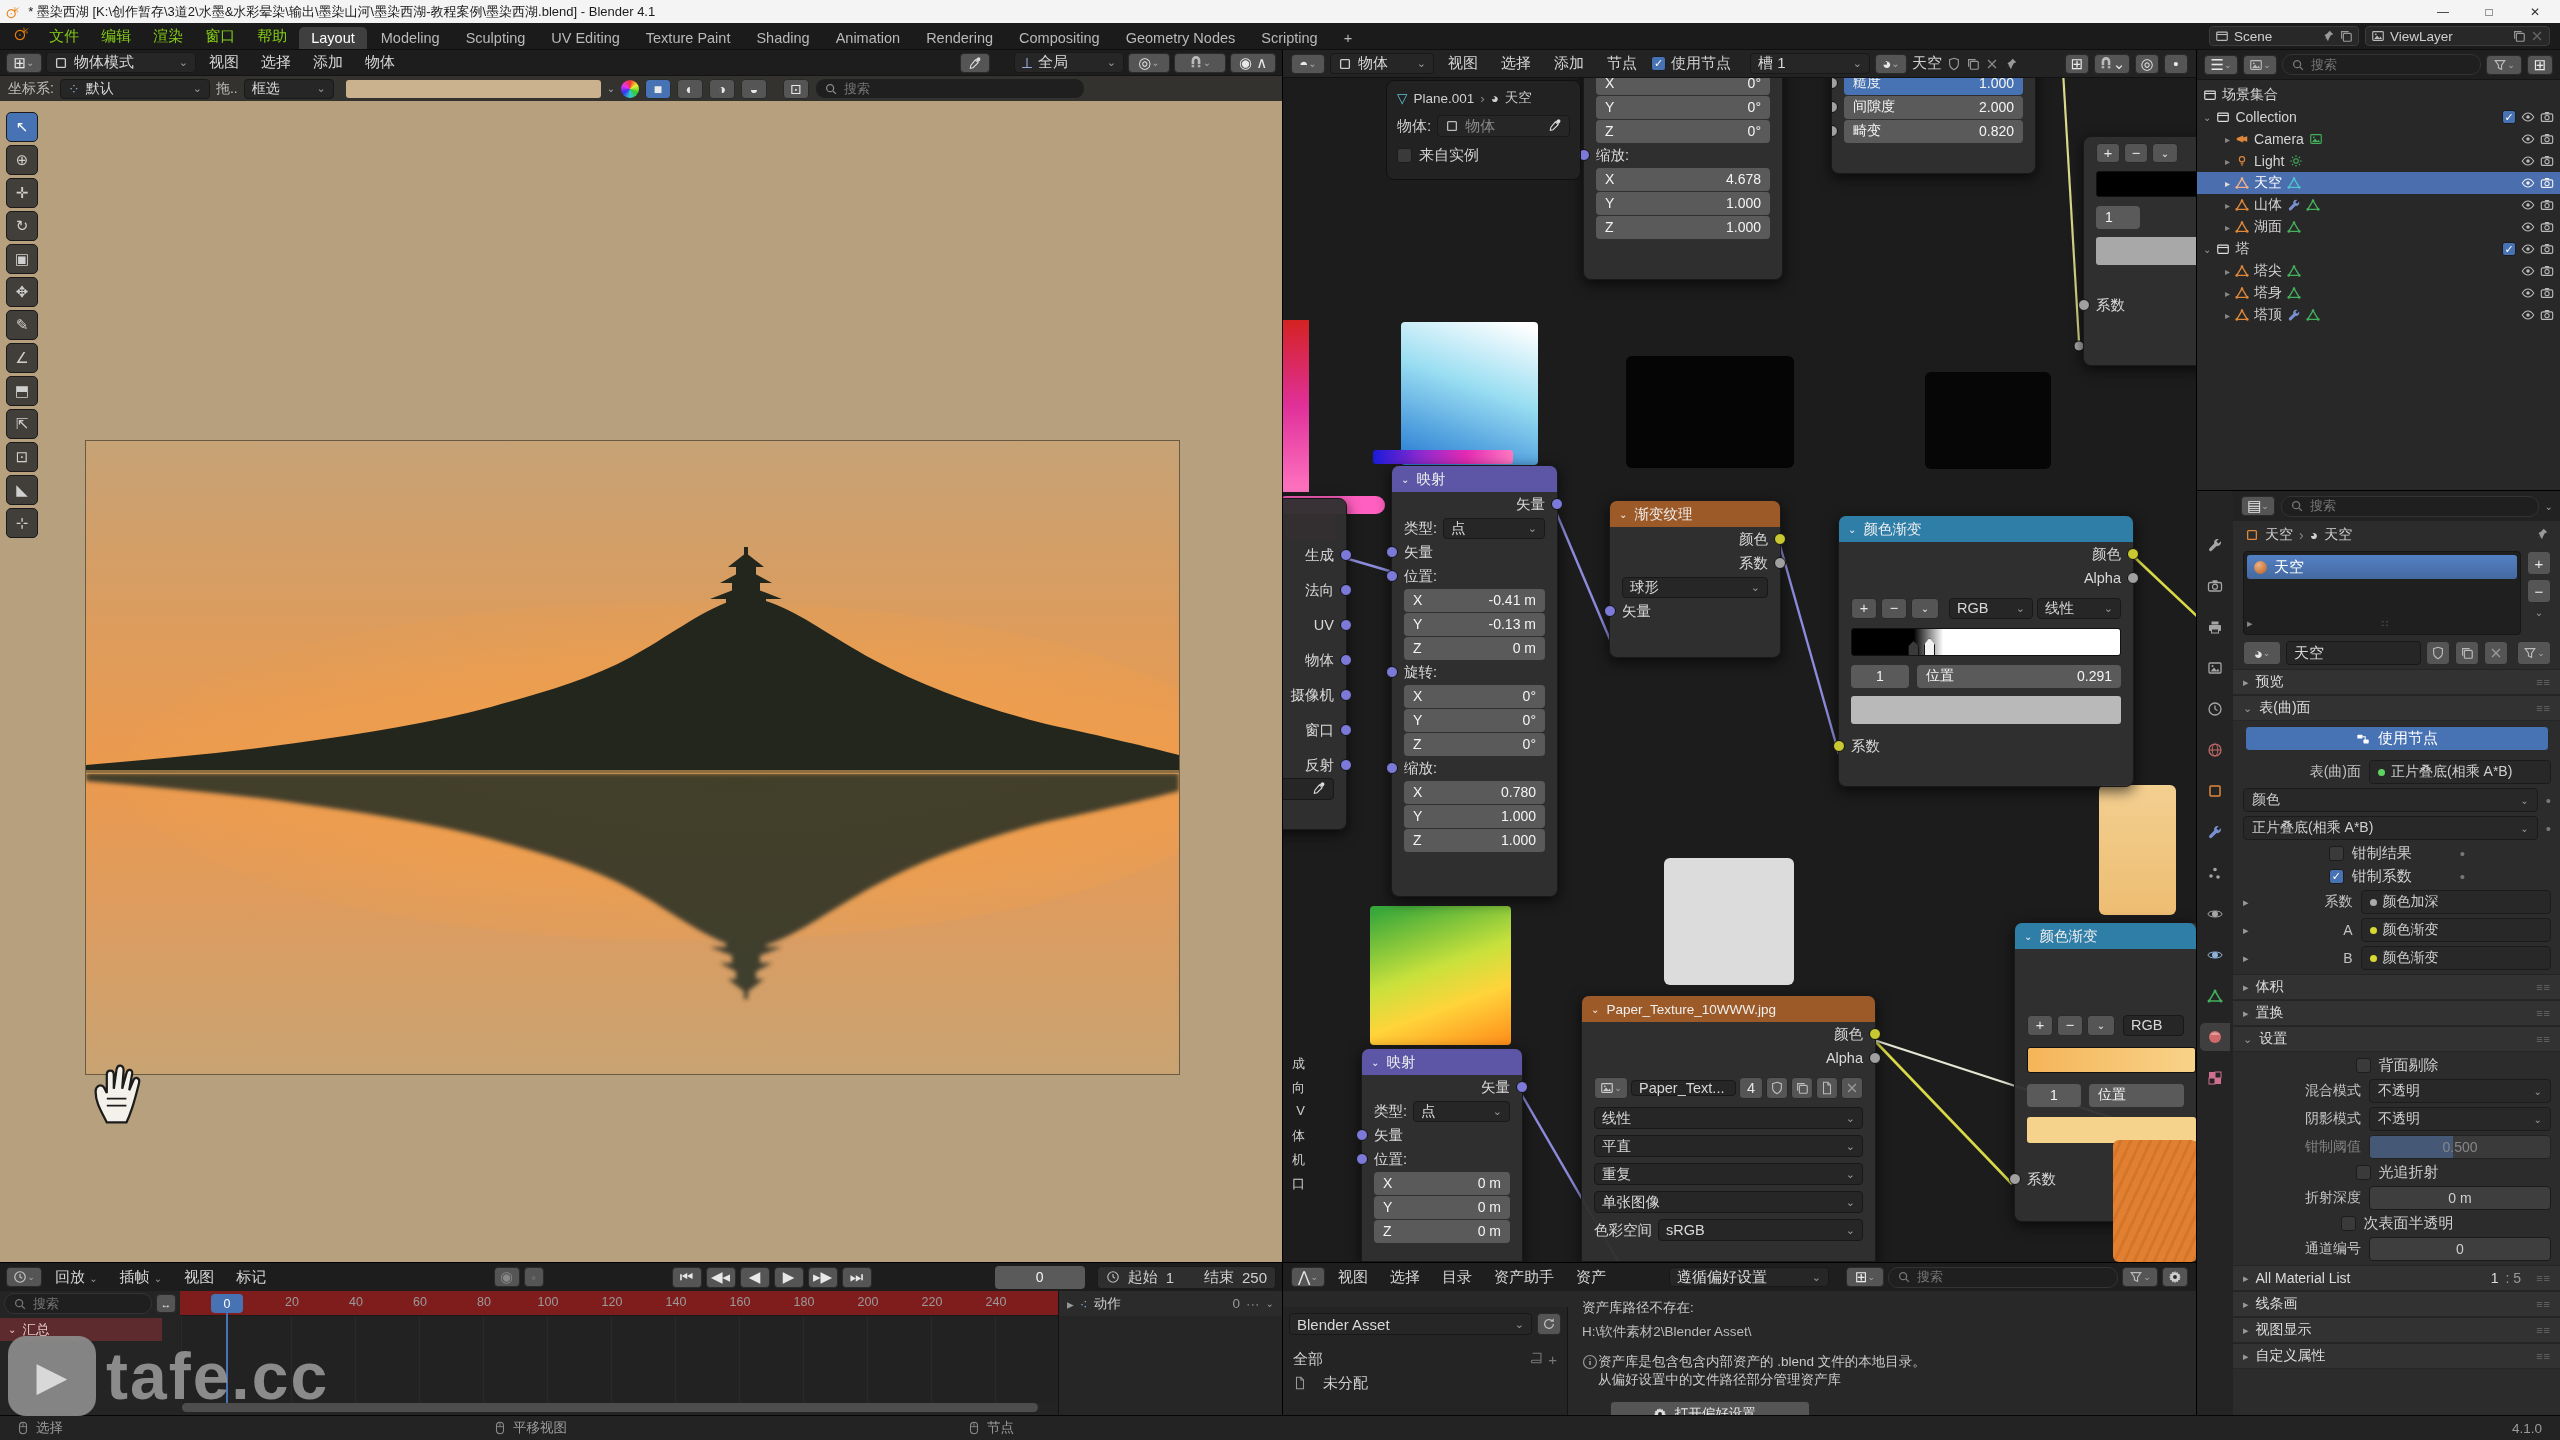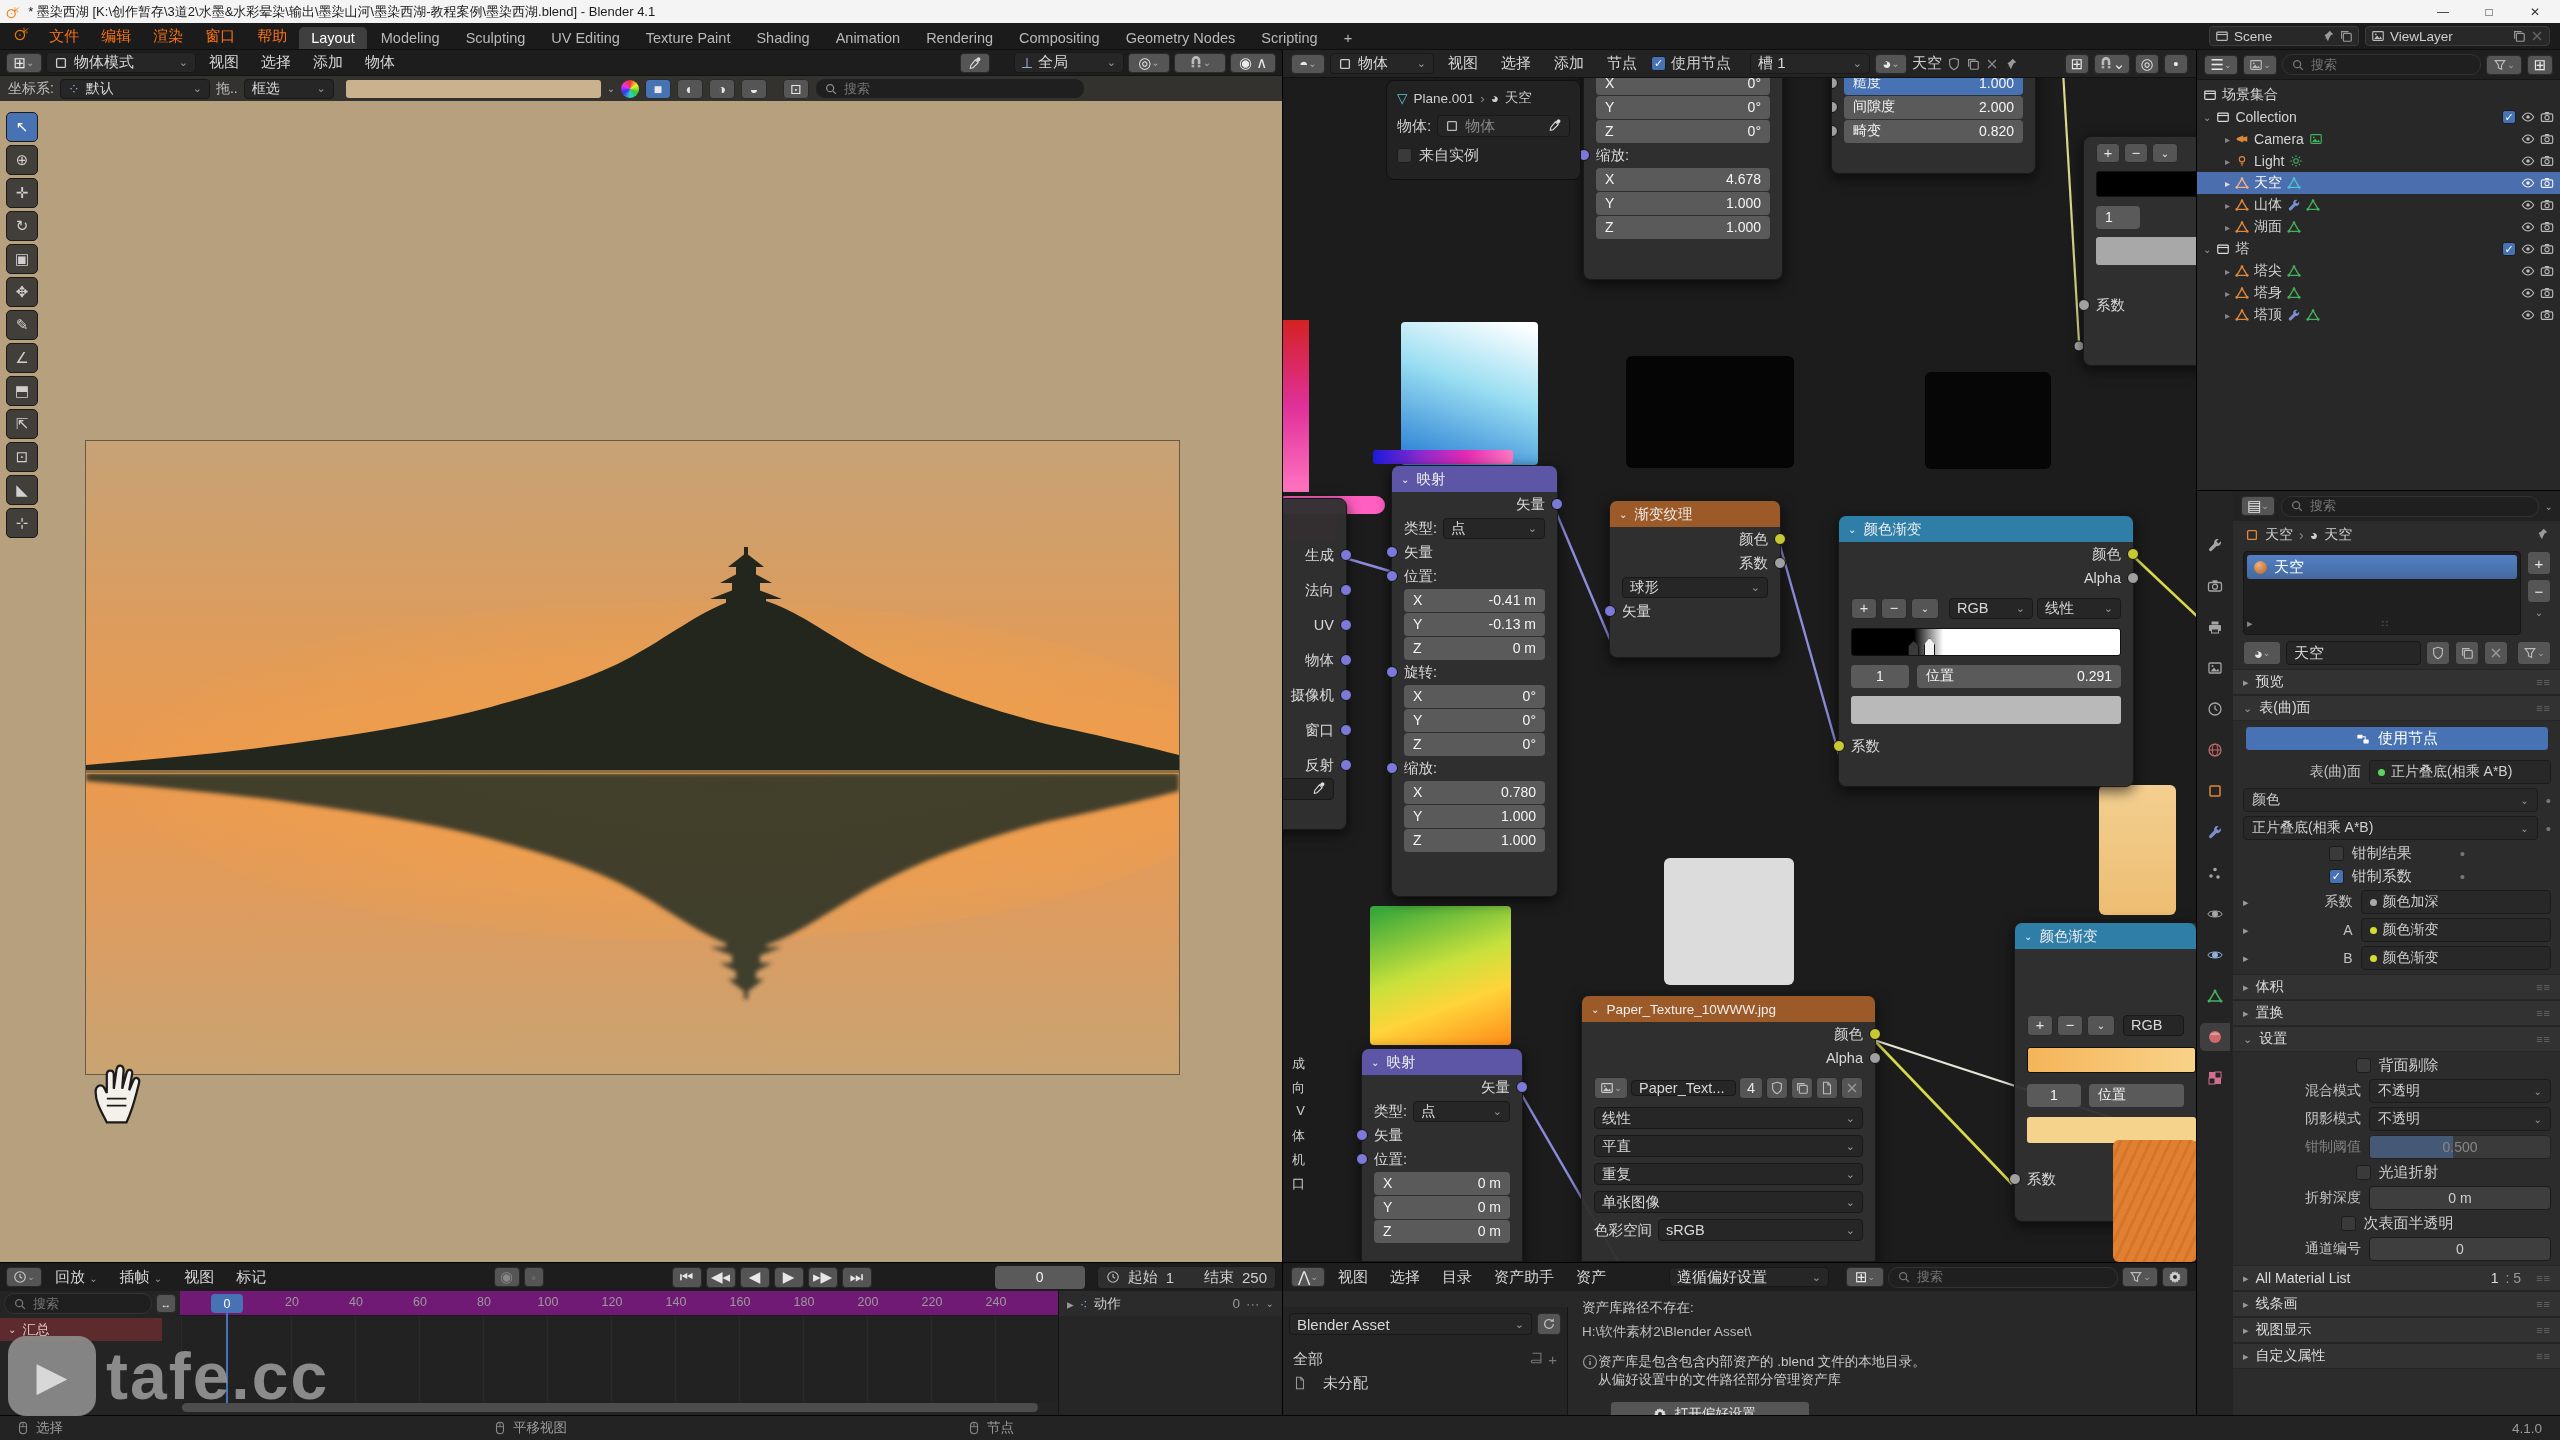--- a/index.html
+++ b/index.html
@@ -8,21 +8,21 @@
   font-family:"Liberation Sans","DejaVu Sans",sans-serif;font-size:15px;color:#cfcfcf}
 .abs{position:absolute}
 .flex{display:flex;align-items:center}
 .ic{width:16px;height:16px;flex:0 0 auto}
 .ic14{width:14px;height:14px;flex:0 0 auto}
 
 .titlebar{left:0;top:0;width:2560px;height:23px;background:#f4f4f4;color:#1b1b1b;font-size:13px;display:flex;align-items:center;padding:0 6px;gap:8px}
 .titlebar .sp{flex:1}
 .winbtn{width:38px;text-align:center;color:#333;font-size:12px}
 .topbar{left:0;top:23px;width:2560px;height:27px;background:#1b1b1b;display:flex;align-items:flex-end;border-bottom:1px solid #0e0e0e;padding:0 6px}
-.menu{padding:3px 11px;color:#f97316}
+.menu{padding:3px 11px;color:#84cc16}
 .tab{padding:3px 12px;margin:0 1px;border-radius:5px 5px 0 0;color:#b9b9b9;font-size:14.5px}
 .tab.active{background:#3f3f3f;color:#fff}
 .scenebox{background:#282828;border:1px solid #3c3c3c;border-radius:4px;height:20px;display:flex;align-items:center;padding:0 5px;gap:5px;font-size:13.5px;margin-bottom:3px}
 
 .dd{height:23px;background:#262626;border:1px solid #181818;border-radius:4px;display:flex;align-items:center;padding:0 7px;gap:6px;color:#d8d8d8}
 .dd .cv{margin-left:auto;color:#9a9a9a;font-size:11px}
 .num{height:23px;background:#5a5a5a;border-radius:4px;display:flex;align-items:center;justify-content:space-between;padding:0 9px;color:#f4f4f4;font-size:14px}
 .btn{background:#555;border:1px solid #2a2a2a;border-radius:4px;display:flex;align-items:center;justify-content:center;color:#e8e8e8}
 .cb{width:15px;height:15px;border-radius:3px;background:#3a3a3a;border:1px solid #1c1c1c;display:flex;align-items:center;justify-content:center;font-size:11px;color:#fff}
 .cb.on{background:#4772b3}
@@ -45,21 +45,21 @@
 .nh-vec{background:#5d56a6}.nh-tex{background:#9c5a28}.nh-conv{background:#2f7ea8}
 .nrow{position:relative;height:24px;display:flex;align-items:center;padding:0 12px;gap:6px;font-size:14.5px;color:#d9d9d9}
 .nrow.right{justify-content:flex-end}
 .nrow .num,.nrow .dd{flex:1}
 .preview{position:absolute;border-radius:6px;z-index:8}
 .wires{position:absolute;left:0;top:0;z-index:3}
 .handle{position:absolute;width:11px;height:15px;border:1px solid #151515;clip-path:polygon(50% 0,100% 38%,100% 100%,0 100%,0 38%)}
 
 .tl{left:0;top:1262px;width:1282px;height:153px;background:#242424;border-top:1px solid #000;overflow:hidden}
 .tlh{position:absolute;left:0;top:0;width:100%;height:28px;background:#1d1d1d;display:flex;align-items:center;gap:4px;padding:0 6px}
-.ruler{position:absolute;left:180px;top:28px;width:878px;height:25px;background:#701a75;border-bottom:1px solid #1a1a1a}
+.ruler{position:absolute;left:180px;top:28px;width:878px;height:25px;background:#7f1d1d;border-bottom:1px solid #1a1a1a}
 .tick{position:absolute;top:4px;transform:translateX(-50%);font-size:12.5px;color:#9a9a9a}
 .dope{position:absolute;left:180px;top:53px;width:878px;height:87px;background:#222;
  background-image:repeating-linear-gradient(90deg,#2a2a2a 0 1px,transparent 1px 64px);background-position:47px 0}
 .playhead{position:absolute;left:226px;top:50px;width:2px;height:90px;background:#4772b3}
 .phchip{position:absolute;left:211px;top:31px;width:32px;height:19px;background:#4772b3;border-radius:4px;color:#fff;display:flex;align-items:center;justify-content:center;font-size:12.5px}
 .chan{position:absolute;left:0;top:55px;width:162px;height:23px;background:#5d2a2e;display:flex;align-items:center;gap:6px;padding:0 8px;color:#e4c9c9;font-size:13.5px}
 .scrollx{position:absolute;left:182px;top:140px;width:856px;height:9px;background:#4d4d4d;border-radius:5px}
 .actpanel{position:absolute;left:1058px;top:28px;width:224px;height:125px;background:#262626;border-left:1px solid #141414}
 
 .ab{left:1282px;top:1262px;width:914px;height:153px;background:#282828;border-top:1px solid #000;border-left:1px solid #000;overflow:hidden}

